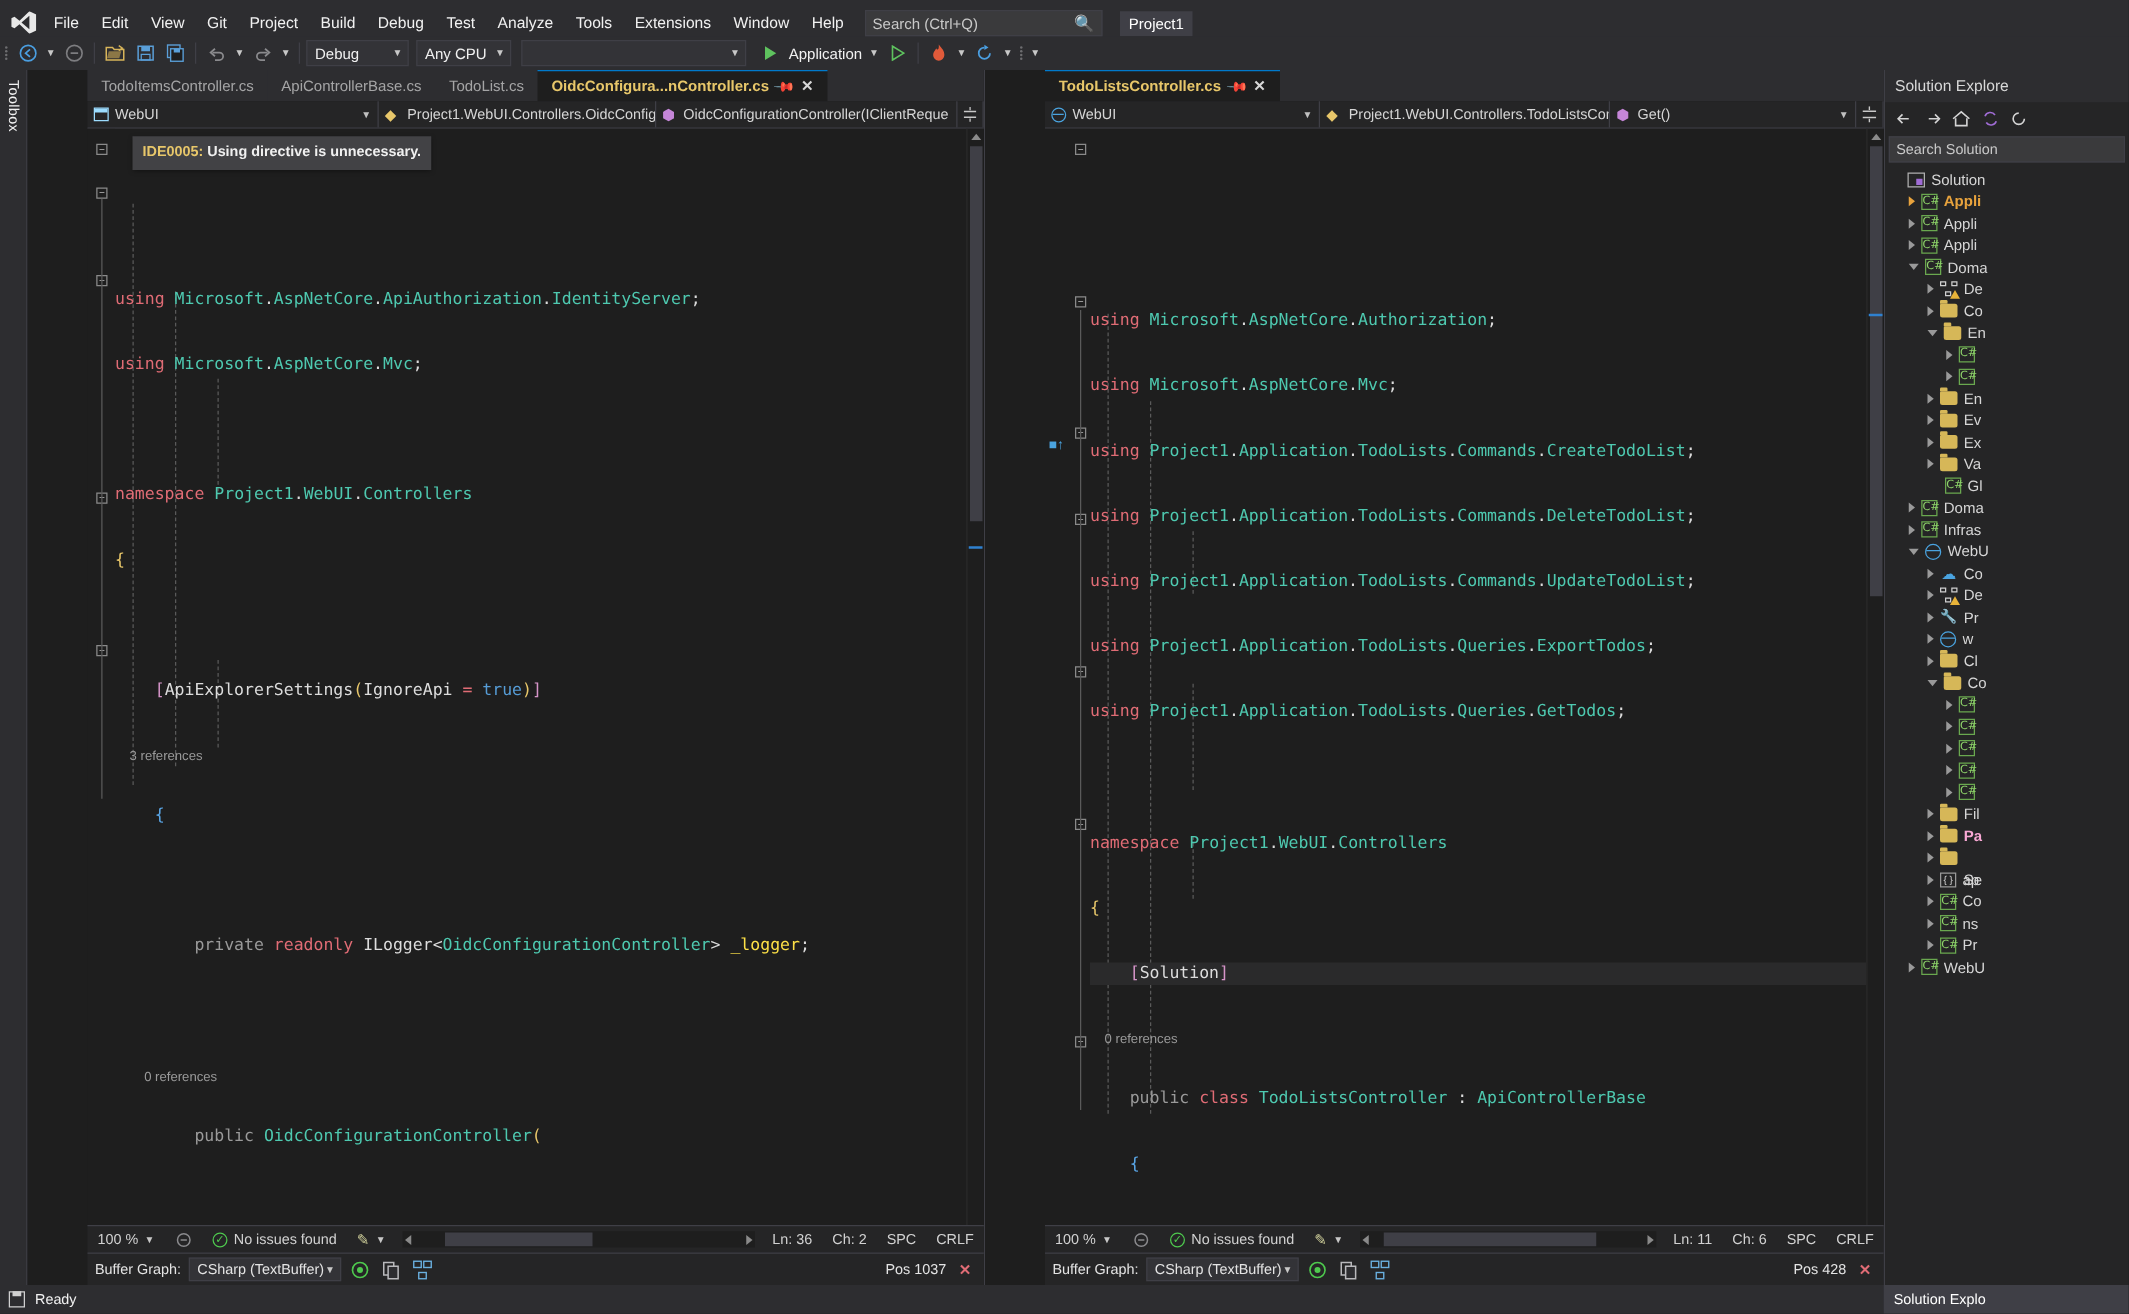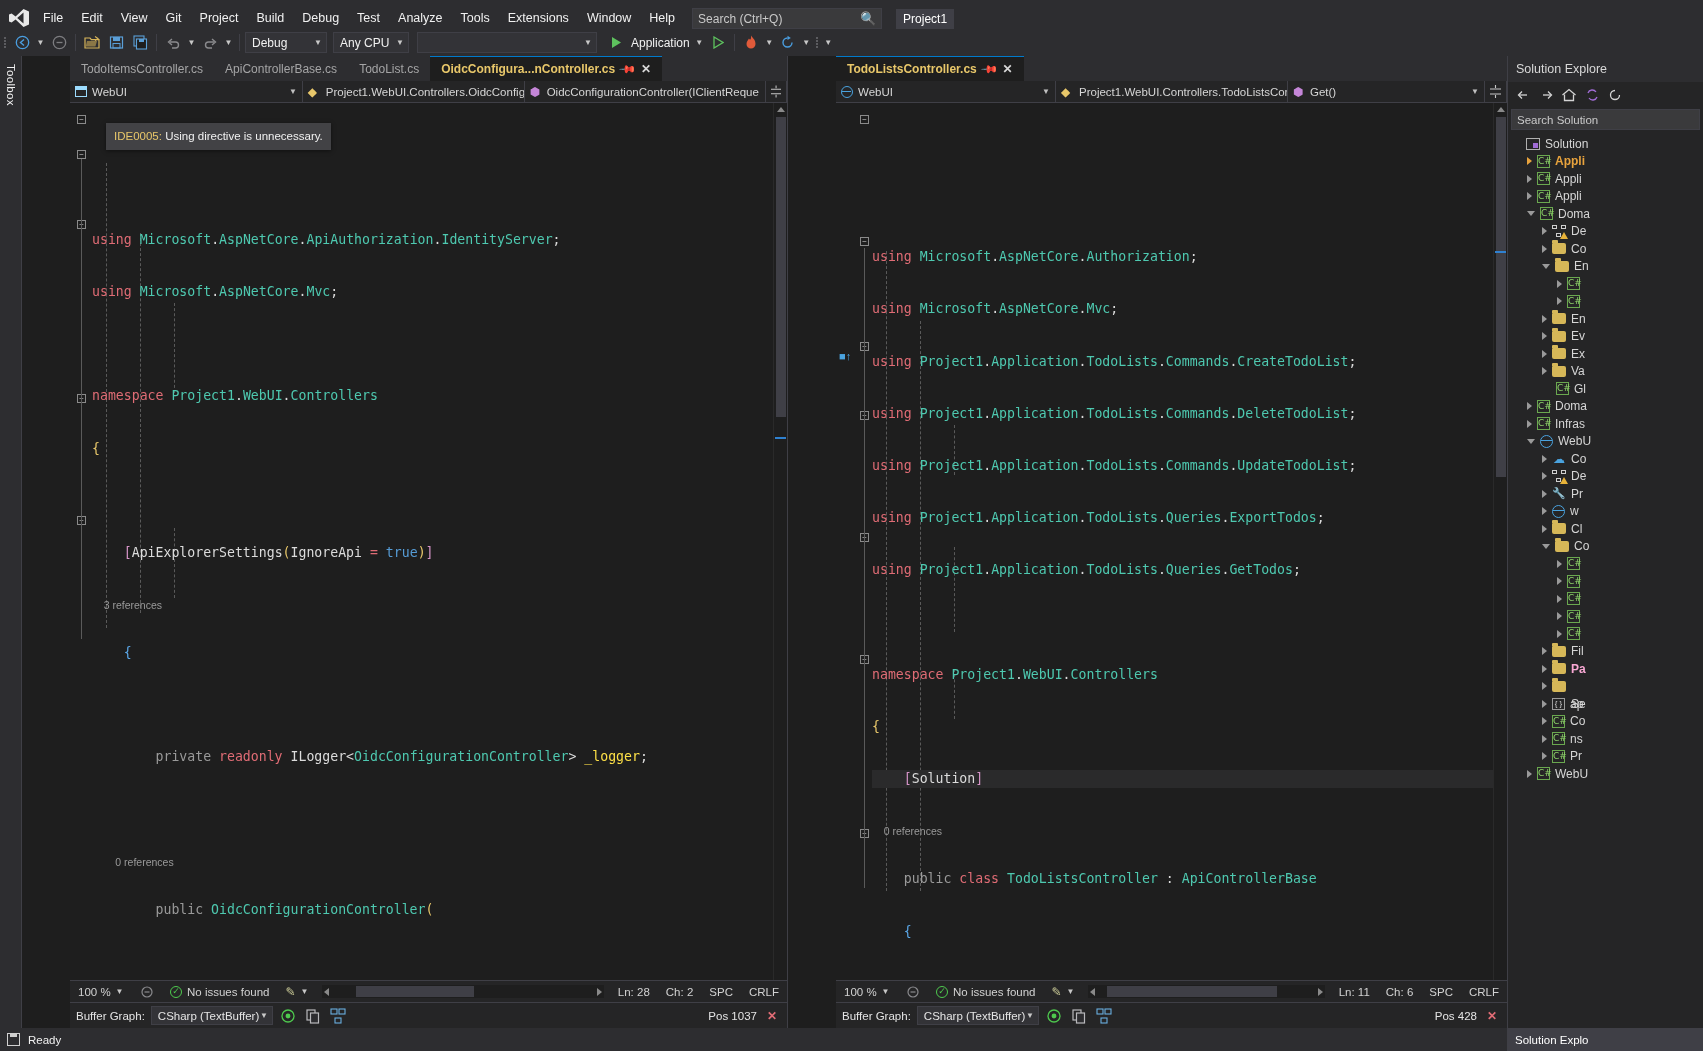--- a/index.html
+++ b/index.html
@@ -436,21 +436,21 @@
             
             
             
             
             
             
             
             
             
 
-            <div class="tooltip" style="left:14px; top:20px;">
+            <div class="tooltip" style="left:14px; top:6px;font-weight:bold;">
               <span class="code0005">IDE0005:</span>
               <span>Using directive is unnecessary.</span>
             </div>
           </div>
           <div class="vscroll">
             <div class="arrow up"></div>
             <div class="thumb" style="top:14px; height:300px;"></div>
             <div class="marker" style="top:334px;"></div>
           </div>
         </div>
@@ -472,21 +472,21 @@
           </div>
           <div class="cell">
             <span class="pen-ico">✎</span>
             <span style="font-size:8px;color:#c8c8c8;">▼</span>
           </div>
           <div class="hsb">
             <span class="la"></span>
             <div class="hthumb" style="left:12%; width:42%;"></div>
             <span class="ra"></span>
           </div>
-          <div class="cell">Ln: 28</div>
+          <div class="cell">Ln: 36</div>
           <div class="cell">Ch: 2</div>
           <div class="cell">SPC</div>
           <div class="cell">CRLF</div>
         </div>
 
         <div class="bufbar">
           <span>Buffer Graph:</span>
           <div class="bcombo">
             <span>CSharp (TextBuffer)</span>
             <span style="font-size:8px;color:#c8c8c8;">▼</span>

